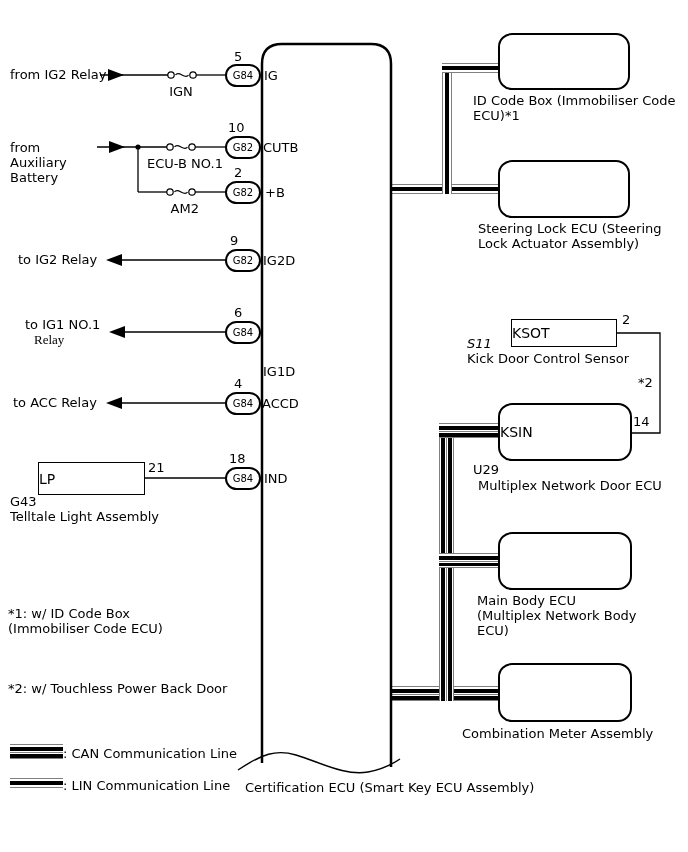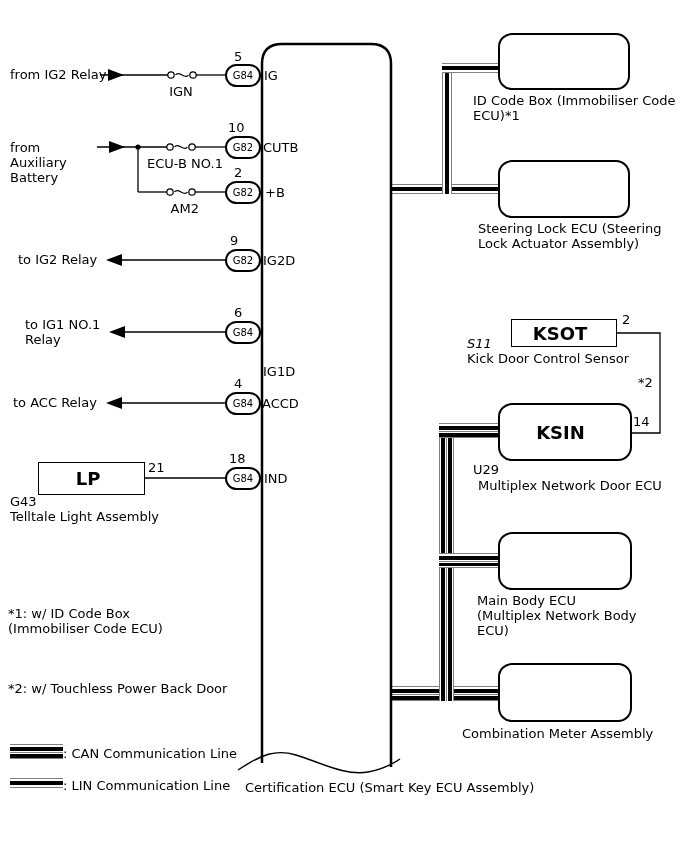--- a/index.html
+++ b/index.html
@@ -6,21 +6,21 @@
   #stage{position:relative;width:688px;height:852px;background:#ffffff;overflow:hidden;
          font-family:"DejaVu Sans",sans-serif;color:#000;}
   .t{position:absolute;font-size:13px;line-height:15px;white-space:nowrap;z-index:5;}
   .box-round{position:absolute;border:2px solid #000;border-radius:14px;background:#fff;z-index:4;
              display:flex;align-items:center;}
   .box-rect{position:absolute;border:1.5px solid #000;background:#fff;z-index:4;
             display:flex;align-items:center;}
   .oval{position:absolute;left:225px;width:36px;height:23px;border:2px solid #000;border-radius:12px;
         background:#fff;z-index:6;display:flex;align-items:center;justify-content:center;
         font-size:10px;box-sizing:border-box;}
-  .pin-label-right{width:100%;text-align:center;font-size:18px;font-weight:bold;}
+  .pin-label-right{width:100%;text-align:left;font-size:14px;}
   .bus{position:absolute;z-index:1;}
   .can-h{height:15px;background:linear-gradient(to bottom,
       #808080 0 1px,#fff 1px 2.5px,#000 2.5px 6.5px,#fff 6.5px 7.5px,
       #808080 7.5px 8.5px,#fff 8.5px 9.5px,#000 9.5px 13.5px,#fff 13.5px 14px,#808080 14px 15px);}
   .can-v{width:15px;background:linear-gradient(to right,
       #808080 0 1px,#fff 1px 2.5px,#000 2.5px 6.5px,#fff 6.5px 7.5px,
       #808080 7.5px 8.5px,#fff 8.5px 9.5px,#000 9.5px 13.5px,#fff 13.5px 14px,#808080 14px 15px);}
   .lin-h{height:10px;background:linear-gradient(to bottom,
       #808080 0 1px,#fff 1px 3px,#000 3px 7px,#fff 7px 9px,#808080 9px 10px);}
   .lin-v{width:10px;background:linear-gradient(to right,
@@ -95,21 +95,21 @@
 
   <div class="t" style="left:10px;top:67px;">from IG2 Relay</div>
   <div class="t" style="left:163px;top:84px;width:36px;text-align:center;">IGN</div>
   <div class="t" style="left:10px;top:140px;">from</div>
   <div class="t" style="left:10px;top:155px;">Auxiliary</div>
   <div class="t" style="left:10px;top:170px;">Battery</div>
   <div class="t" style="left:147px;top:156px;">ECU-B NO.1</div>
   <div class="t" style="left:163px;top:201px;width:36px;text-align:right;">AM2</div>
   <div class="t" style="left:18px;top:252px;">to IG2 Relay</div>
   <div class="t" style="left:25px;top:317px;">to IG1 NO.1</div>
-  <div class="t" style="left:25px;top:332px;">Relay</div>
+  <div class="t" style="left:34px;top:332px;font-family:Liberation Serif, serif;">Relay</div>
   <div class="t" style="left:13px;top:395px;">to ACC Relay</div>
   <div class="t" style="left:148px;top:460px;">21</div>
   <div class="t" style="left:10px;top:494px;">G43</div>
   <div class="t" style="left:10px;top:509px;">Telltale Light Assembly</div>
 
   <div class="t" style="left:8px;top:606px;">*1: w/ ID Code Box</div>
   <div class="t" style="left:8px;top:621px;">(Immobiliser Code ECU)</div>
   <div class="t" style="left:8px;top:681px;">*2: w/ Touchless Power Back Door</div>
 
   <div class="bus can-h" style="left:10px;top:744px;width:53px;z-index:5;"></div>

